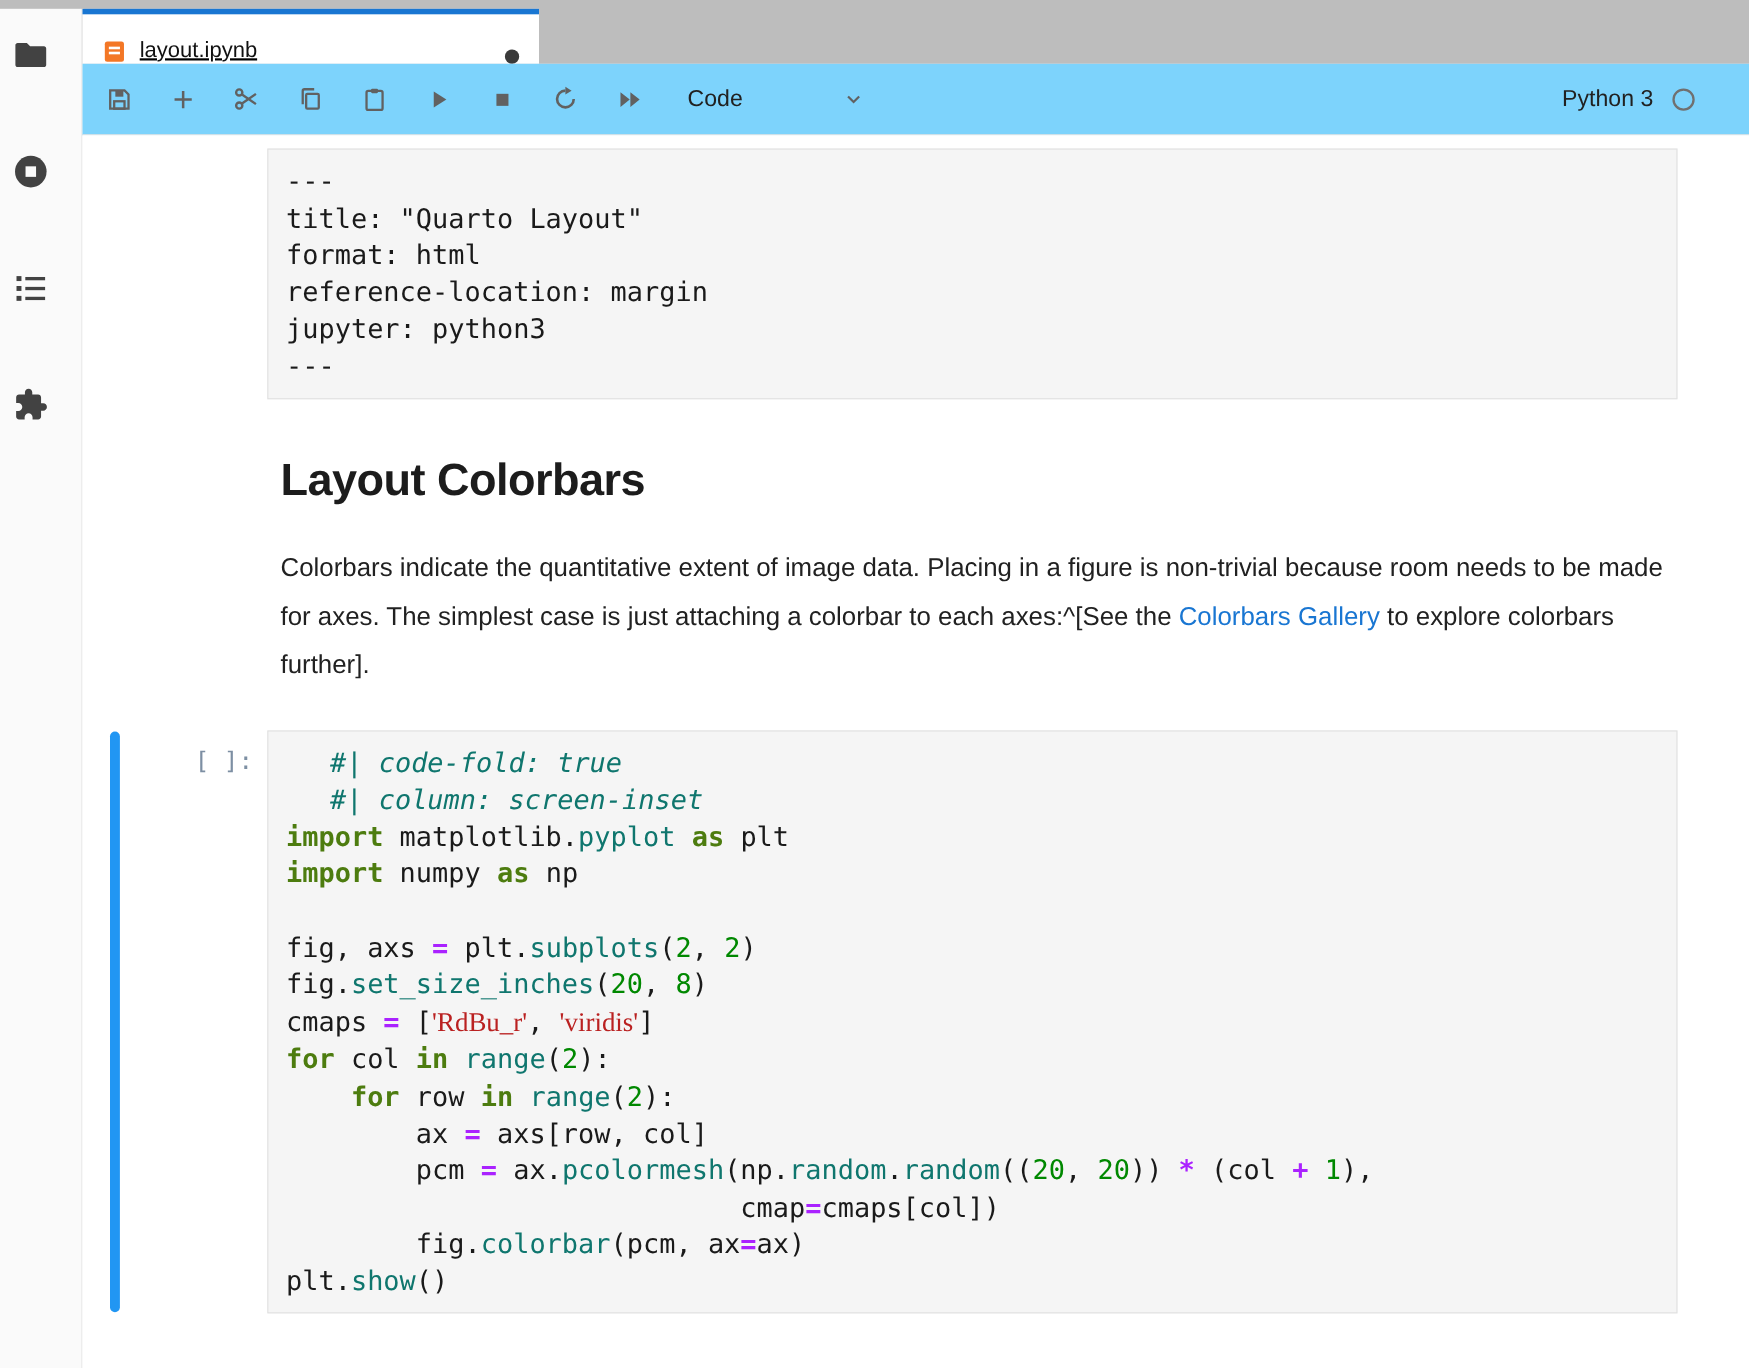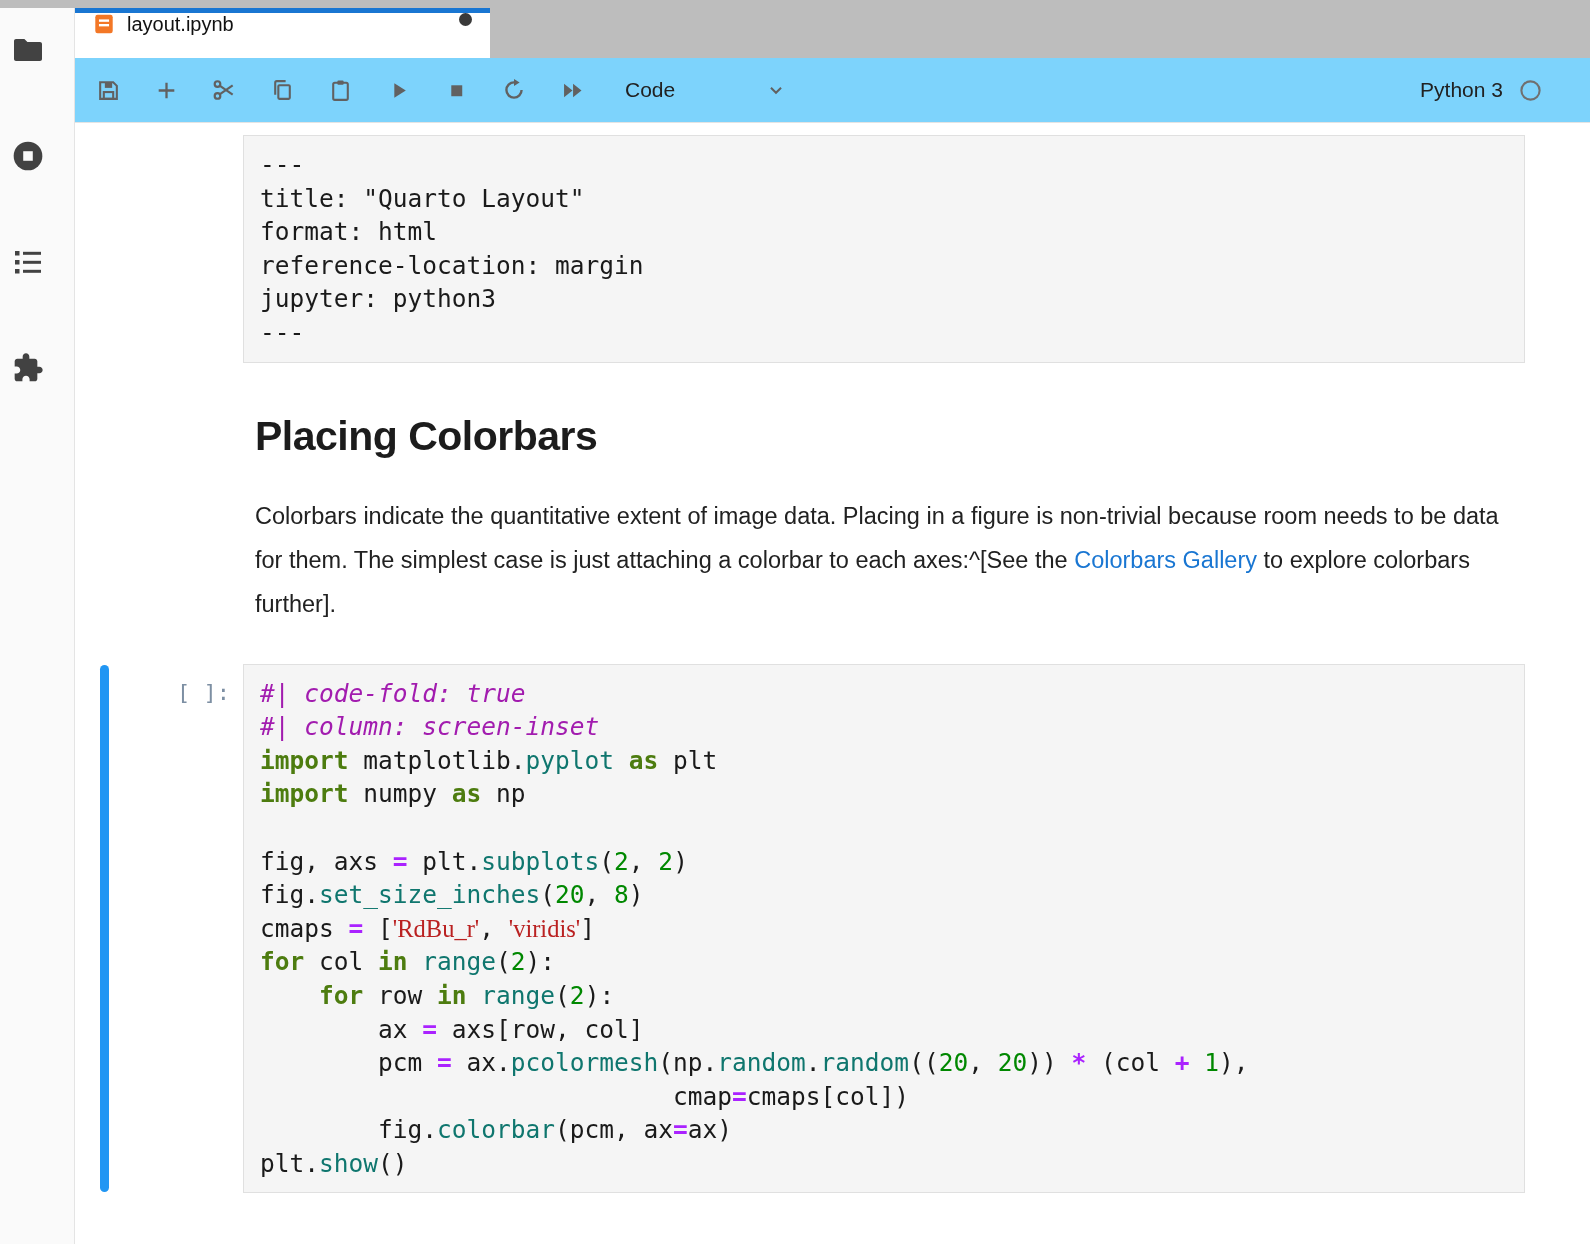--- a/index.html
+++ b/index.html
@@ -13,21 +13,21 @@
   .sidebar { width: 75px; background: #fafafa; border-right: 1px solid #e4e4e4; flex-shrink: 0;
              display: flex; flex-direction: column; align-items: flex-start; padding-top: 33px; }
   .side-btn { width: 56px; height: 34px; display: flex; align-items: center; justify-content: center;
               margin-bottom: 72px; background: none; border: none; cursor: pointer; }
 
   .main { flex: 1; display: flex; flex-direction: column; min-width: 0; }
 
   
   .tabbar { height: 58px; background: #bdbdbd; display: flex; align-items: flex-end; flex-shrink: 0; }
   .tab { width: 415px; height: 50px; background: #ffffff; border-top: 5px solid #1976d2;
-         display: flex; align-items: flex-start; gap: 12px; padding: 0 18px; cursor: pointer; }
+         display: flex; align-items: flex-end; gap: 12px; padding: 0 18px; cursor: pointer; text-decoration: underline; }
   .tab-title { font-size: 20px; color: #111111; }
   .tab-dot { width: 13px; height: 13px; border-radius: 50%; background: #3a3a3a; margin-left: auto; }
 
   
   .toolbar { height: 65px; background: #7dd3fc; border-bottom: 1px solid #e4e4e4;
              display: flex; align-items: center; padding: 0 48px 0 4px; flex-shrink: 0; }
   .tbtn { width: 58px; height: 44px; display: flex; align-items: center; justify-content: center;
           background: none; border: none; cursor: pointer; }
   .celltype { margin-left: 24px; width: 162px; display: flex; align-items: center; justify-content: space-between;
               font-size: 21px; color: #212121; cursor: pointer; }
@@ -52,21 +52,21 @@
                 margin: 50px 0 34px 0; }
   .md-body p { font-size: 23.5px; line-height: 44px; color: #212121; margin: 0 0 38px 0; max-width: 1272px; }
   .md-link { color: #1976d2; text-decoration: none; cursor: pointer; }
 
   .code-line { white-space: pre; min-height: 33.6px; }
   .tok-kw   { color: #4d7c0f; font-weight: bold; }
   .tok-prop { color: #0f766e; }
   .tok-num  { color: #008800; }
   .tok-str  { color: #ba2121; font-family: Liberation Serif, serif; }
   .tok-op   { color: #aa22ff; font-weight: bold; }
-  .tok-cm   { color: #a21caf; font-style: italic; }
+  .tok-cm   { color: #0f766e; font-style: italic; margin-left: 40px; }
   .tok-pl   { color: #1a1a1a; }
 
   svg { display: block; }
 </style>
 </head>
 <body>
 
 <div class="app">
   <div class="top-corner"></div>
 
@@ -224,22 +224,22 @@
 title: "Quarto Layout"
 format: html
 reference-location: margin
 jupyter: python3
 ---</pre>
       </div>
 
       <div class="cell">
         <div class="gutter"></div>
         <div class="md-body">
-          <h1>Placing Colorbars</h1>
-          <p><span>Colorbars indicate the quantitative extent of image data. Placing in a figure is non-trivial because room needs to be data for them. The simplest case is just attaching a colorbar to each axes:^[See the </span><a class="md-link" href="#">Colorbars Gallery</a><span> to explore colorbars further].</span></p>
+          <h1>Layout Colorbars</h1>
+          <p><span>Colorbars indicate the quantitative extent of image data. Placing in a figure is non-trivial because room needs to be made for axes. The simplest case is just attaching a colorbar to each axes:^[See the </span><a class="md-link" href="#">Colorbars Gallery</a><span> to explore colorbars further].</span></p>
         </div>
       </div>
 
       <div class="cell">
         <div class="gutter">
           <div class="collapser"></div>
           <div class="prompt">[ ]:</div>
         </div>
         <div class="input-box"><div class="code-line"><span class="tok-cm">#| code-fold: true</span></div><div class="code-line"><span class="tok-cm">#| column: screen-inset</span></div><div class="code-line"><span class="tok-kw">import</span><span class="tok-pl"> matplotlib.</span><span class="tok-prop">pyplot</span><span class="tok-pl"> </span><span class="tok-kw">as</span><span class="tok-pl"> plt</span></div><div class="code-line"><span class="tok-kw">import</span><span class="tok-pl"> numpy </span><span class="tok-kw">as</span><span class="tok-pl"> np</span></div><div class="code-line">&nbsp;</div><div class="code-line"><span class="tok-pl">fig, axs </span><span class="tok-op">=</span><span class="tok-pl"> plt.</span><span class="tok-prop">subplots</span><span class="tok-pl">(</span><span class="tok-num">2</span><span class="tok-pl">, </span><span class="tok-num">2</span><span class="tok-pl">)</span></div><div class="code-line"><span class="tok-pl">fig.</span><span class="tok-prop">set_size_inches</span><span class="tok-pl">(</span><span class="tok-num">20</span><span class="tok-pl">, </span><span class="tok-num">8</span><span class="tok-pl">)</span></div><div class="code-line"><span class="tok-pl">cmaps </span><span class="tok-op">=</span><span class="tok-pl"> [</span><span class="tok-str">'RdBu_r'</span><span class="tok-pl">, </span><span class="tok-str">'viridis'</span><span class="tok-pl">]</span></div><div class="code-line"><span class="tok-kw">for</span><span class="tok-pl"> col </span><span class="tok-kw">in</span><span class="tok-pl"> </span><span class="tok-prop">range</span><span class="tok-pl">(</span><span class="tok-num">2</span><span class="tok-pl">):</span></div><div class="code-line"><span class="tok-pl">    </span><span class="tok-kw">for</span><span class="tok-pl"> row </span><span class="tok-kw">in</span><span class="tok-pl"> </span><span class="tok-prop">range</span><span class="tok-pl">(</span><span class="tok-num">2</span><span class="tok-pl">):</span></div><div class="code-line"><span class="tok-pl">        ax </span><span class="tok-op">=</span><span class="tok-pl"> axs[row, col]</span></div><div class="code-line"><span class="tok-pl">        pcm </span><span class="tok-op">=</span><span class="tok-pl"> ax.</span><span class="tok-prop">pcolormesh</span><span class="tok-pl">(np.</span><span class="tok-prop">random</span><span class="tok-pl">.</span><span class="tok-prop">random</span><span class="tok-pl">((</span><span class="tok-num">20</span><span class="tok-pl">, </span><span class="tok-num">20</span><span class="tok-pl">)) </span><span class="tok-op">*</span><span class="tok-pl"> (col </span><span class="tok-op">+</span><span class="tok-pl"> </span><span class="tok-num">1</span><span class="tok-pl">),</span></div><div class="code-line"><span class="tok-pl">                            cmap</span><span class="tok-op">=</span><span class="tok-pl">cmaps[col])</span></div><div class="code-line"><span class="tok-pl">        fig.</span><span class="tok-prop">colorbar</span><span class="tok-pl">(pcm, ax</span><span class="tok-op">=</span><span class="tok-pl">ax)</span></div><div class="code-line"><span class="tok-pl">plt.</span><span class="tok-prop">show</span><span class="tok-pl">()</span></div></div>
       </div>

